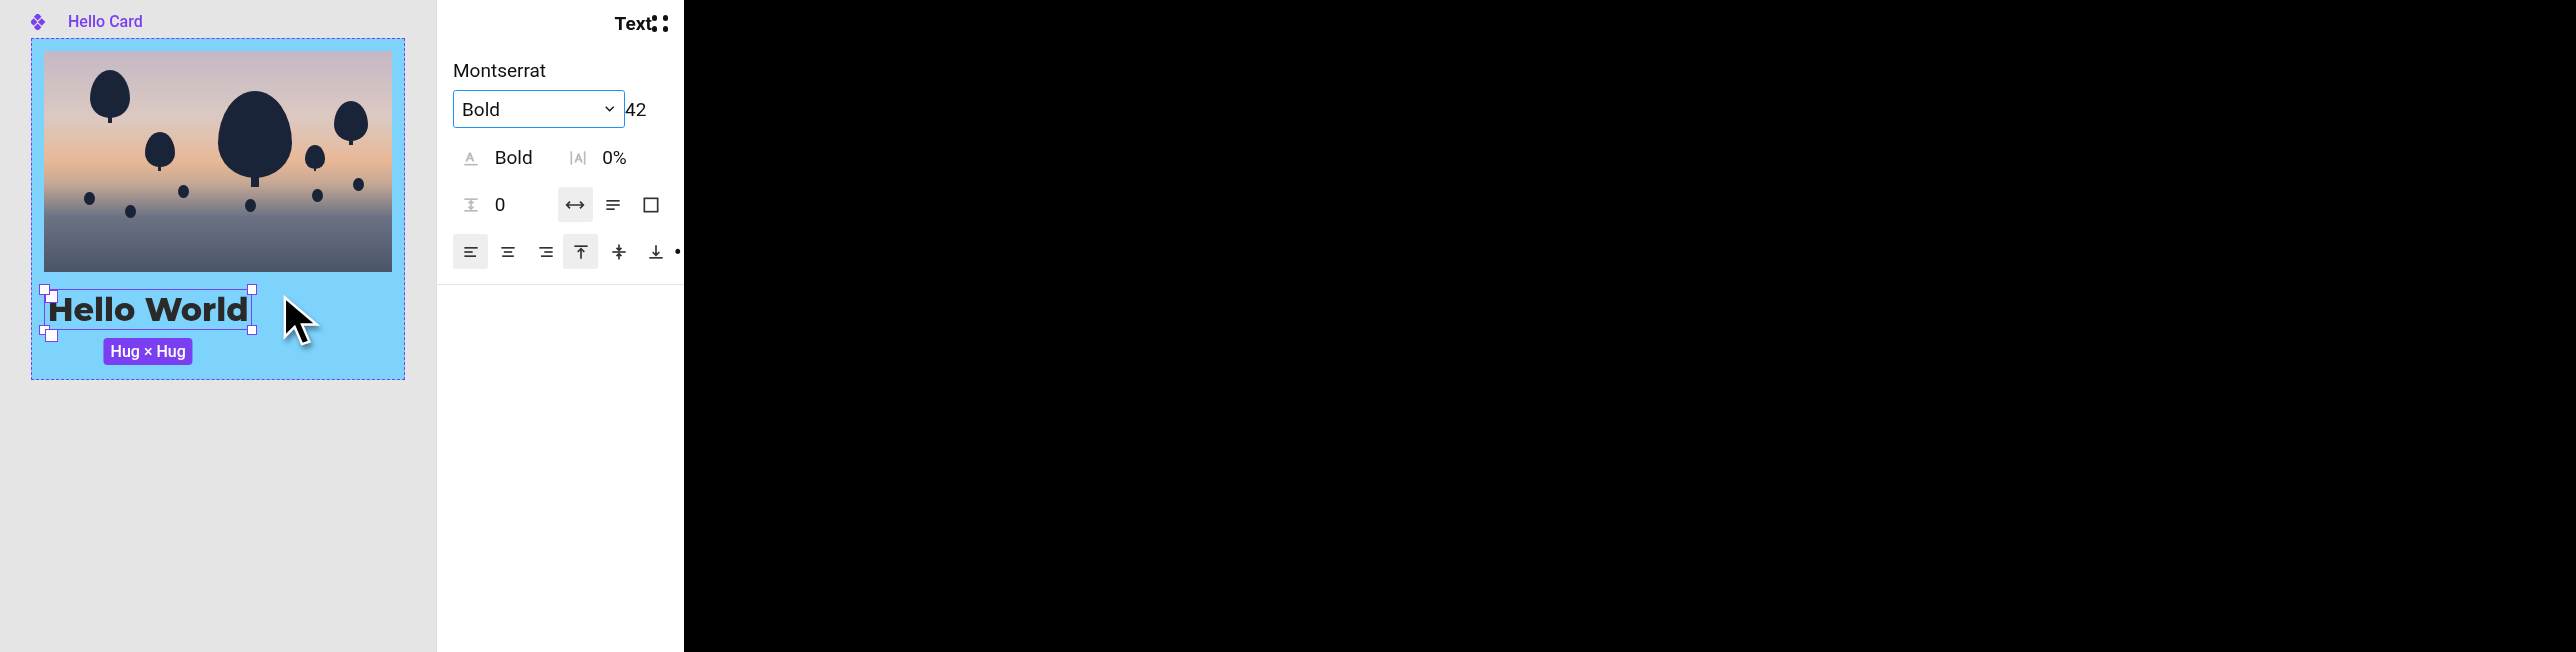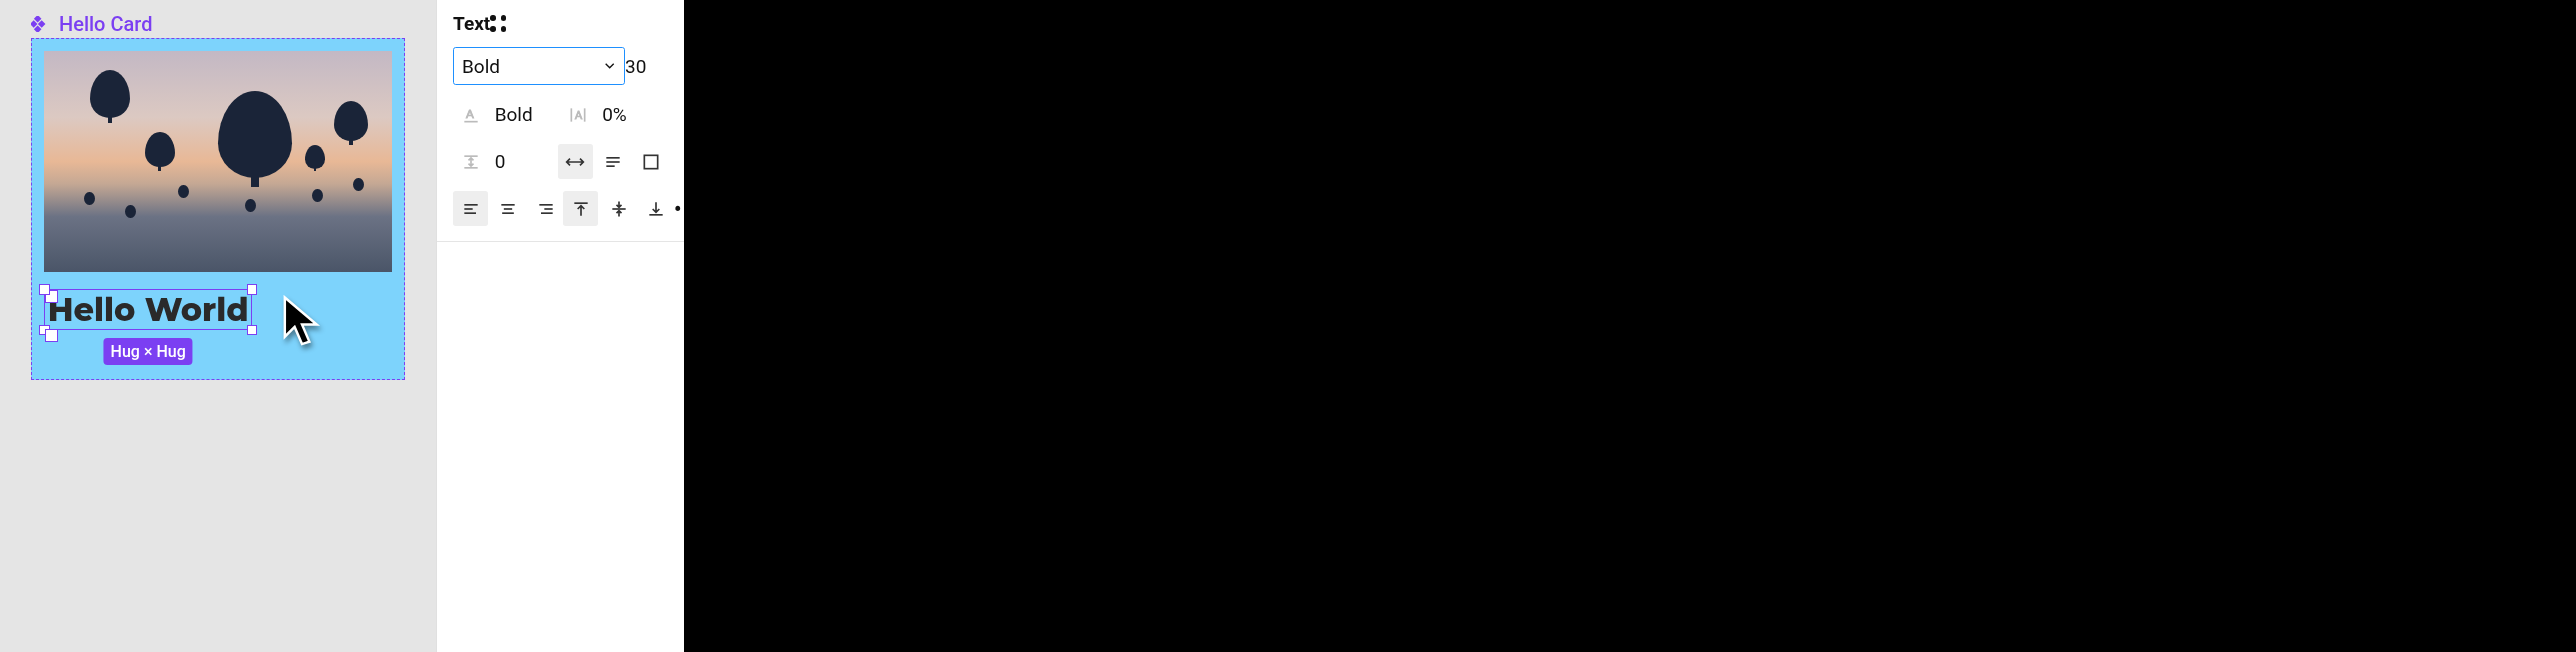--- a/index.html
+++ b/index.html
@@ -13,23 +13,23 @@
     background: #e5e5e5;
     position: relative;
     flex-shrink: 0;
   }
   .component-label {
     position: absolute;
     top: 12px;
     left: 31px;
     display: flex;
     align-items: center;
-    gap: 12px;
+    gap: 21px;
     color: #7b3ff2;
-    font-size: 20px;
+    font-size: 16px;
     font-weight: 500;
   }
   .component-label .diamond-icon {
     display: inline-flex;
     width: 16px; height: 16px;
   }
   .component-frame {
     position: absolute;
     top: 38px;
     left: 31px;
@@ -117,21 +117,21 @@
     flex-shrink: 0;
     font-size: 19px;
     color: #111;
   }
   .section {
     border-bottom: 0.7px solid #e5e5e5;
     padding: 0 16px;
   }
   .section-header {
     display: flex;
-    justify-content: flex-start;
+    justify-content: flex-end;
     align-items: center;
     height: 47px;
     font-weight: 700;
   }
   .font-family {
     padding: 12px 0 8px 0;
     font-size: 19px;
   }
   .row { display: flex; align-items: center; gap: 0; margin-bottom: 12px; }
   .weight-select {
@@ -227,31 +227,32 @@
     <div class="section-header">
       <span>Text</span>
       <div class="grab-dots">
         <span></span>
           <span></span>
           <span></span>
           <span></span>
       </div>
     </div>
 
+    <div class="font-family">Montserrat</div>
 
     <div class="row">
       <div class="weight-select">
         <span>Bold</span>
         <span>
           <svg width="13.4" height="13.4" viewBox="0 0 20 20" fill="none">
               <path d="M4 7l6 6 6-6" stroke="#111" stroke-width="2"></path>
             </svg>
         </span>
       </div>
-      <div class="num-field">30</div>
+      <div class="num-field">42</div>
     </div>
 
     <div class="row">
       <div class="half">
         <span class="icon-box muted">
           <svg width="20" height="20" viewBox="0 0 24 24" fill="none" style="font-size:28px">
               <path d="M6 6h12M6 18h12M12 6v0M7 4l5 4 5-4M7 20l5-4 5 4" stroke-width="0"></path>
               <text x="6" y="16" font-size="14" fill="#bbb" font-family="sans-serif">A</text>
               <line x1="4" y1="20" x2="20" y2="20" stroke="#bbb" stroke-width="2"></line>
             </svg>

